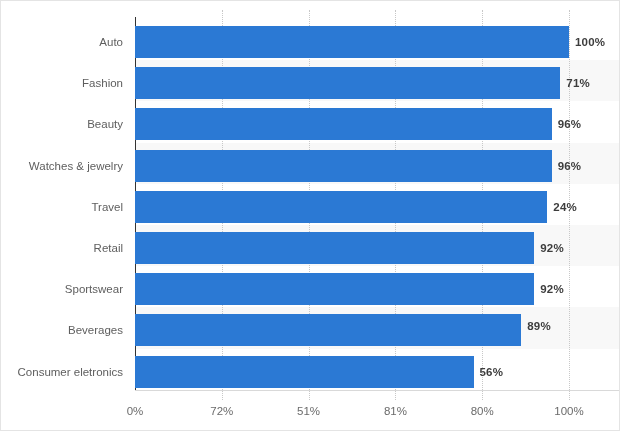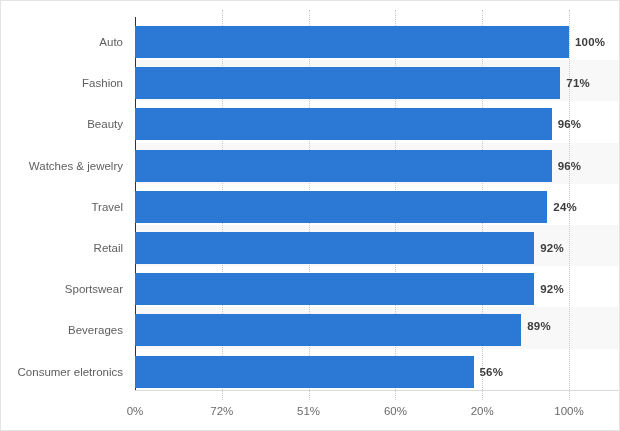--- a/index.html
+++ b/index.html
@@ -166,18 +166,18 @@
       <div class="bar" style="top: 304.4px; width: 386.26px; height: 32px; background: rgb(43, 121, 212);"></div>
       <div class="bar-value" style="top: 300px; left: 392.26px; color: rgb(61, 61, 61);">89%</div>
       <div class="bar" style="top: 345.6px; width: 338.52px; height: 32px; background: rgb(43, 121, 212);"></div>
       <div class="bar-value" style="top: 345.6px; left: 344.52px; color: rgb(61, 61, 61);">56%</div>
     </div>
 
   <div id="x-axis">
       <div class="x-tick" style="left: 0px;">0%</div>
       <div class="x-tick" style="left: 86.8px;">72%</div>
       <div class="x-tick" style="left: 173.6px;">51%</div>
-      <div class="x-tick" style="left: 260.4px;">60%</div>
-      <div class="x-tick" style="left: 347.2px;">20%</div>
+      <div class="x-tick" style="left: 260.4px;">81%</div>
+      <div class="x-tick" style="left: 347.2px;">80%</div>
       <div class="x-tick" style="left: 434px;">100%</div>
     </div>
 
 </div>
 
 </body></html>

